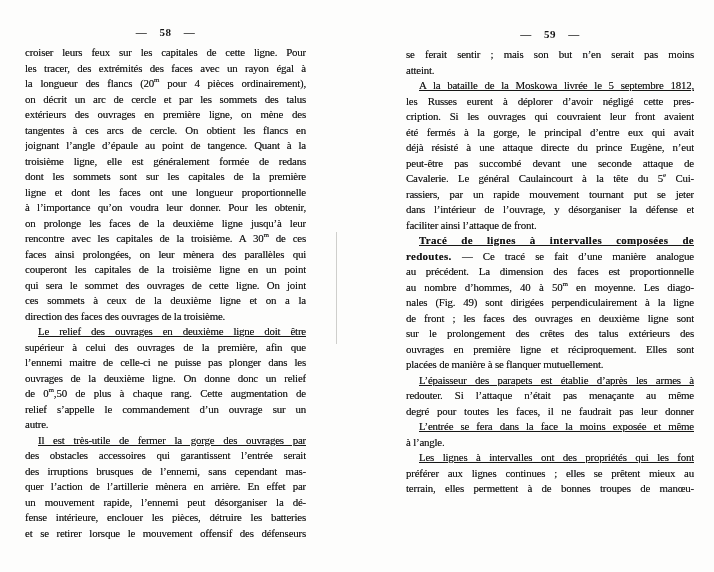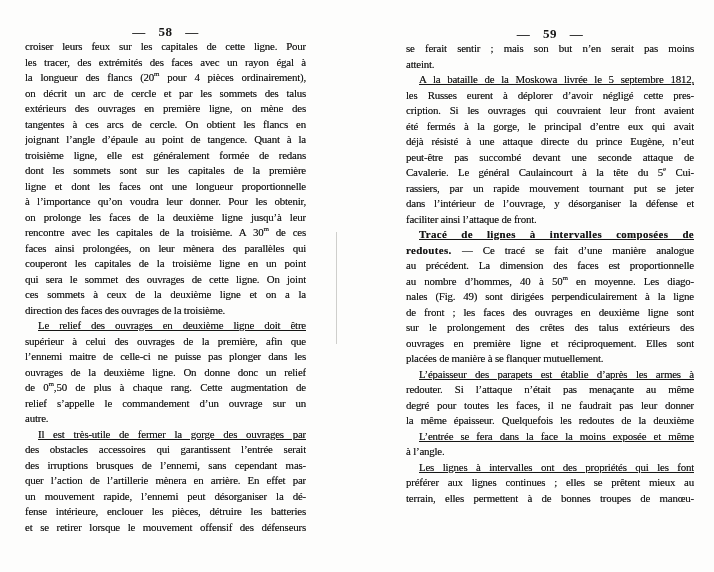--- a/index.html
+++ b/index.html
@@ -19,25 +19,26 @@
     color: #161616;
   }
   .page {
     position: absolute;
     top: 25px;
   }
   .page-left  { left: 25px;  width: 281px; }
   .page-right { left: 406px; width: 288px; top: 27px; }
   .page-header {
     text-align: center;
-    font-size: 13px;
+    font-size: 11px;
     font-weight: bold;
     line-height: 14px;
     height: 14px;
     word-spacing: 9px;
+    margin-bottom: 6px;
     letter-spacing: 0.5px;
   }
   .para { margin: 0; }
   .line {
     font-size: 10.9px;
     line-height: 15.5px;
     height: 15.5px;
     letter-spacing: -0.2px;
     text-align: justify;
     text-align-last: justify;
@@ -139,21 +140,20 @@
           <div class="line"><span>nales (Fig. 49) sont dirigées perpendiculairement à la ligne</span></div>
           <div class="line"><span>de front ; les faces des ouvrages en deuxième ligne sont</span></div>
           <div class="line"><span>sur le prolongement des crêtes des talus extérieurs des</span></div>
           <div class="line"><span>ouvrages en première ligne et réciproquement. Elles sont</span></div>
           <div class="line noj"><span>placées de manière à se flanquer mutuellement.</span></div>
         </div>
         <div class="para">
           <div class="line indent"><span>L’épaisseur des parapets est établie d’après les armes à</span></div>
           <div class="line"><span>redouter. Si l’attaque n’était pas menaçante au même</span></div>
           <div class="line"><span>degré pour toutes les faces, il ne faudrait pas leur donner</span></div>
-          <div class="line"><span>la même épaisseur. Quelquefois les redoutes de la deuxième</span></div>
         </div>
         <div class="para">
           <div class="line indent"><span>L’entrée se fera dans la face la moins exposée et même</span></div>
           <div class="line noj"><span>à l’angle.</span></div>
         </div>
         <div class="para">
           <div class="line indent"><span>Les lignes à intervalles ont des propriétés qui les font</span></div>
           <div class="line"><span>préférer aux lignes continues ; elles se prêtent mieux au</span></div>
           <div class="line"><span>terrain, elles permettent à de bonnes troupes de manœu-</span></div>
         </div>

